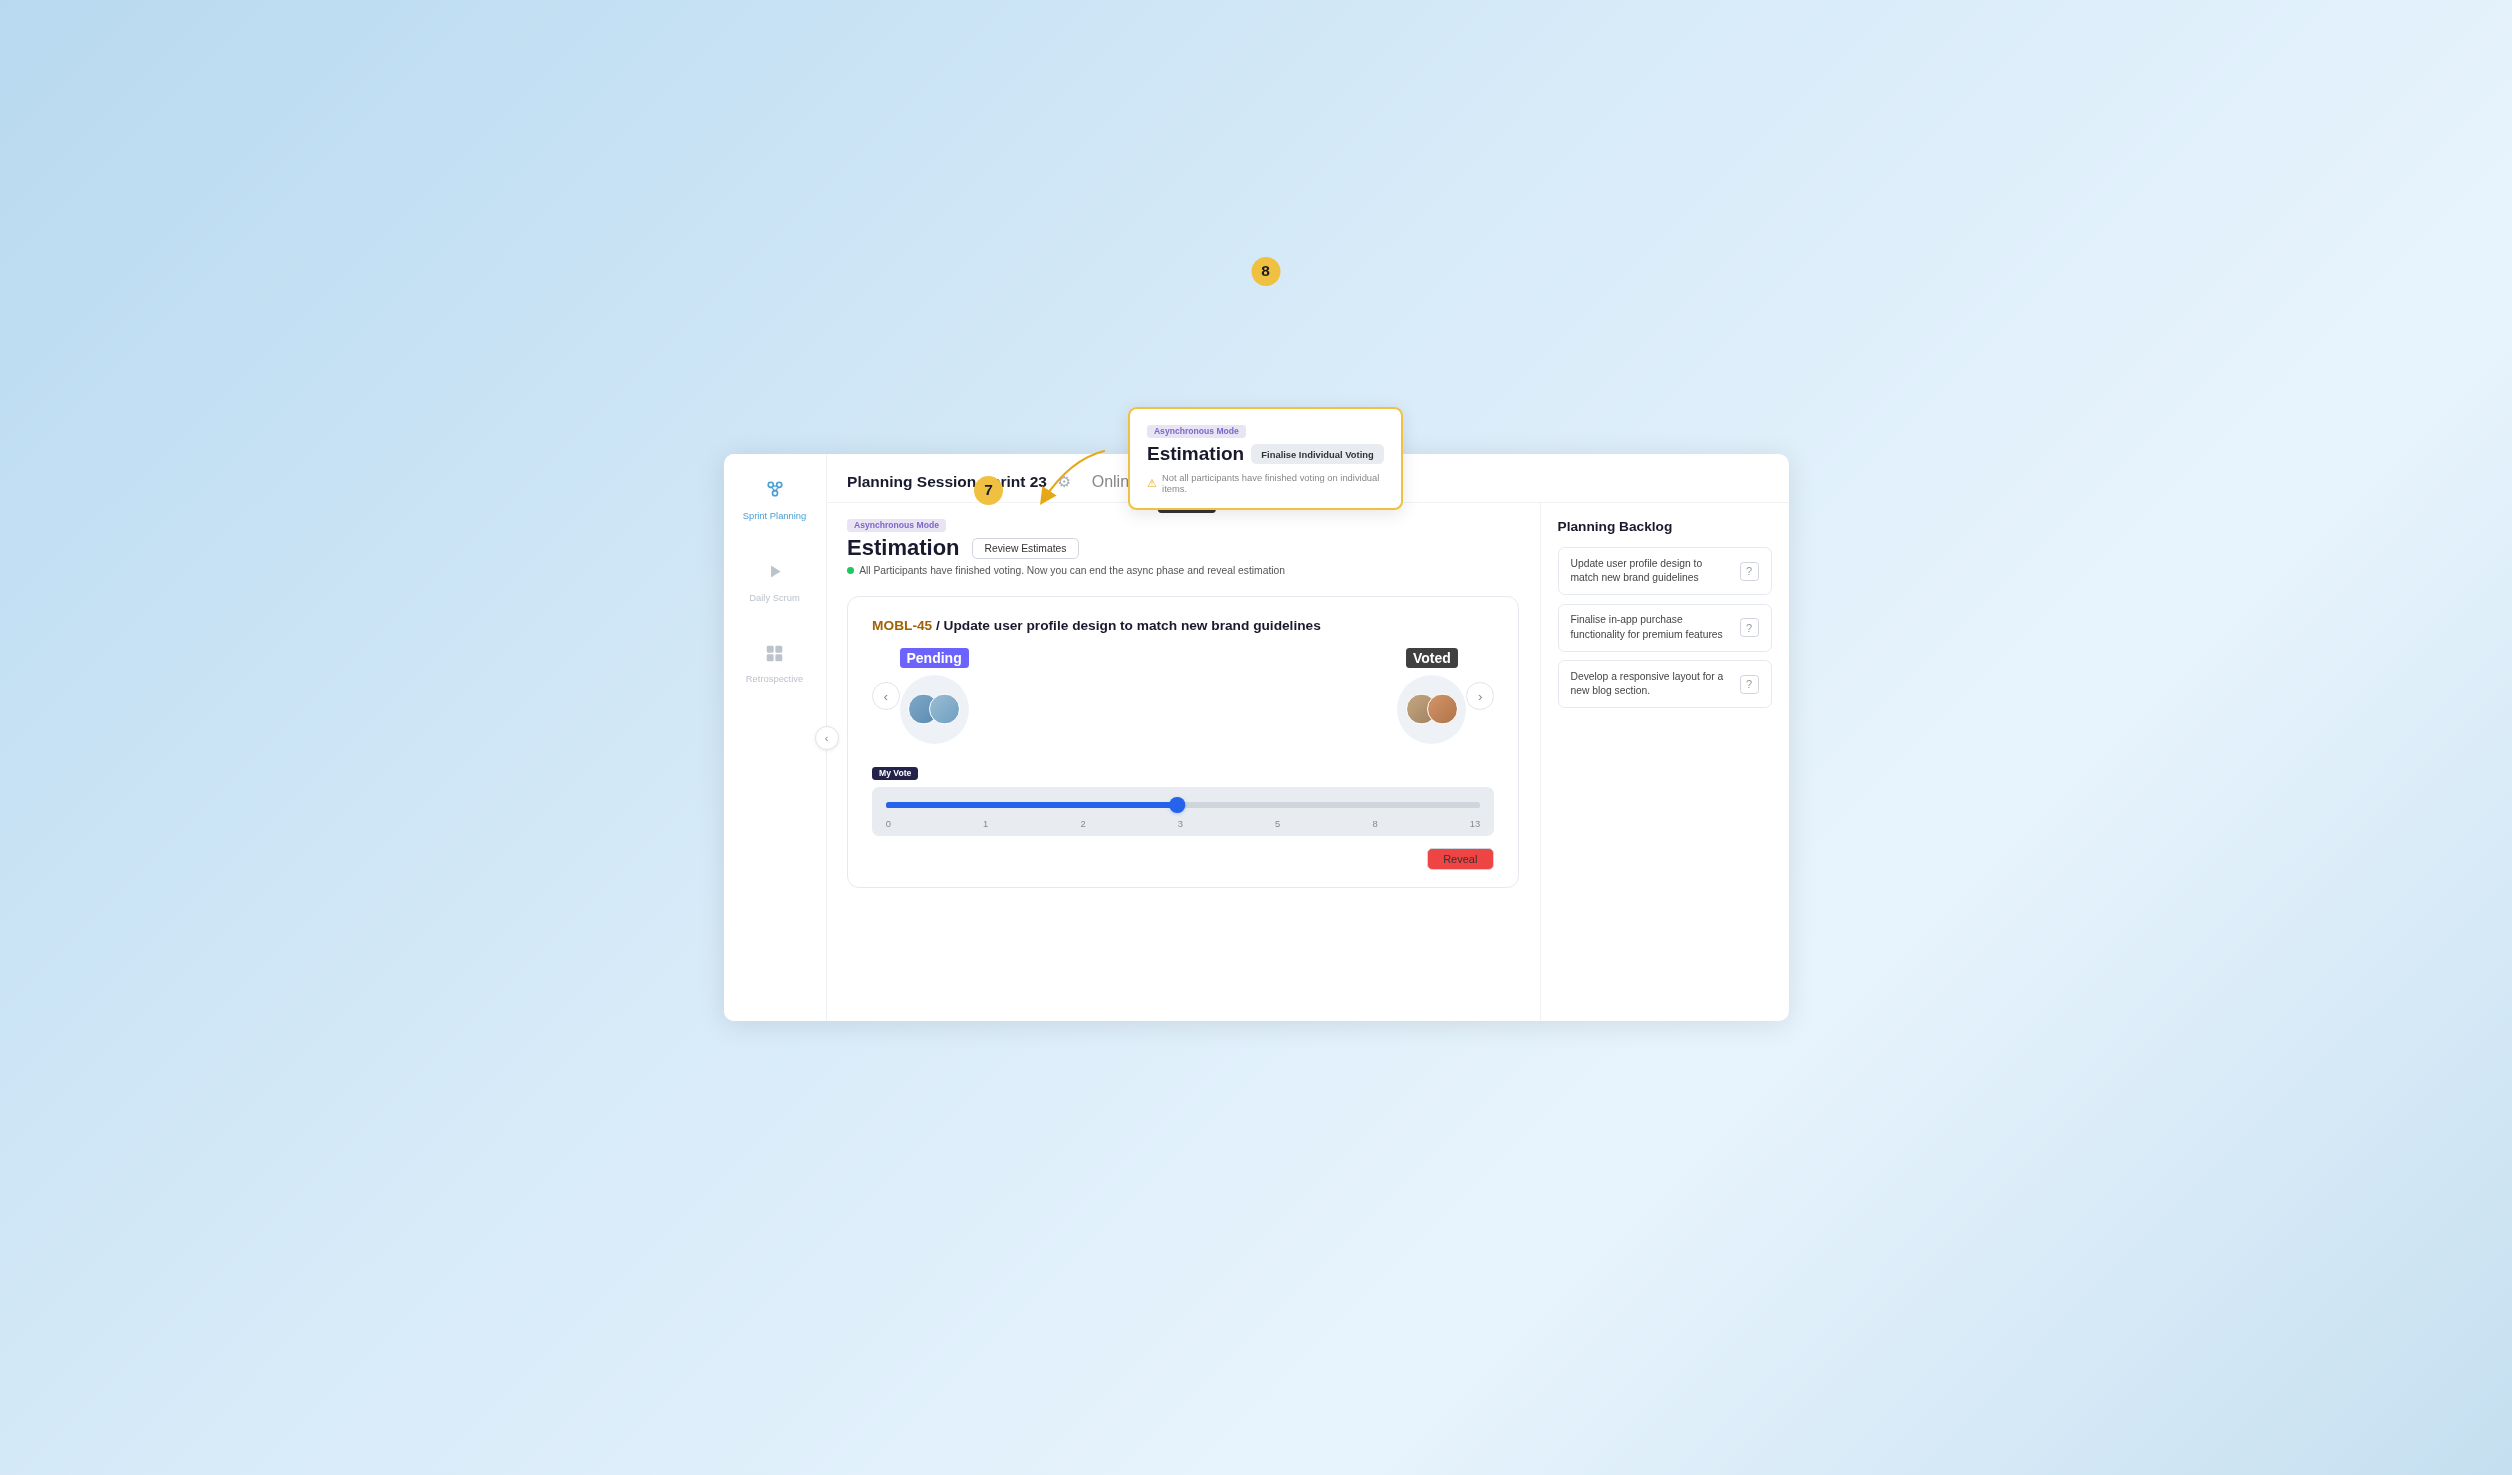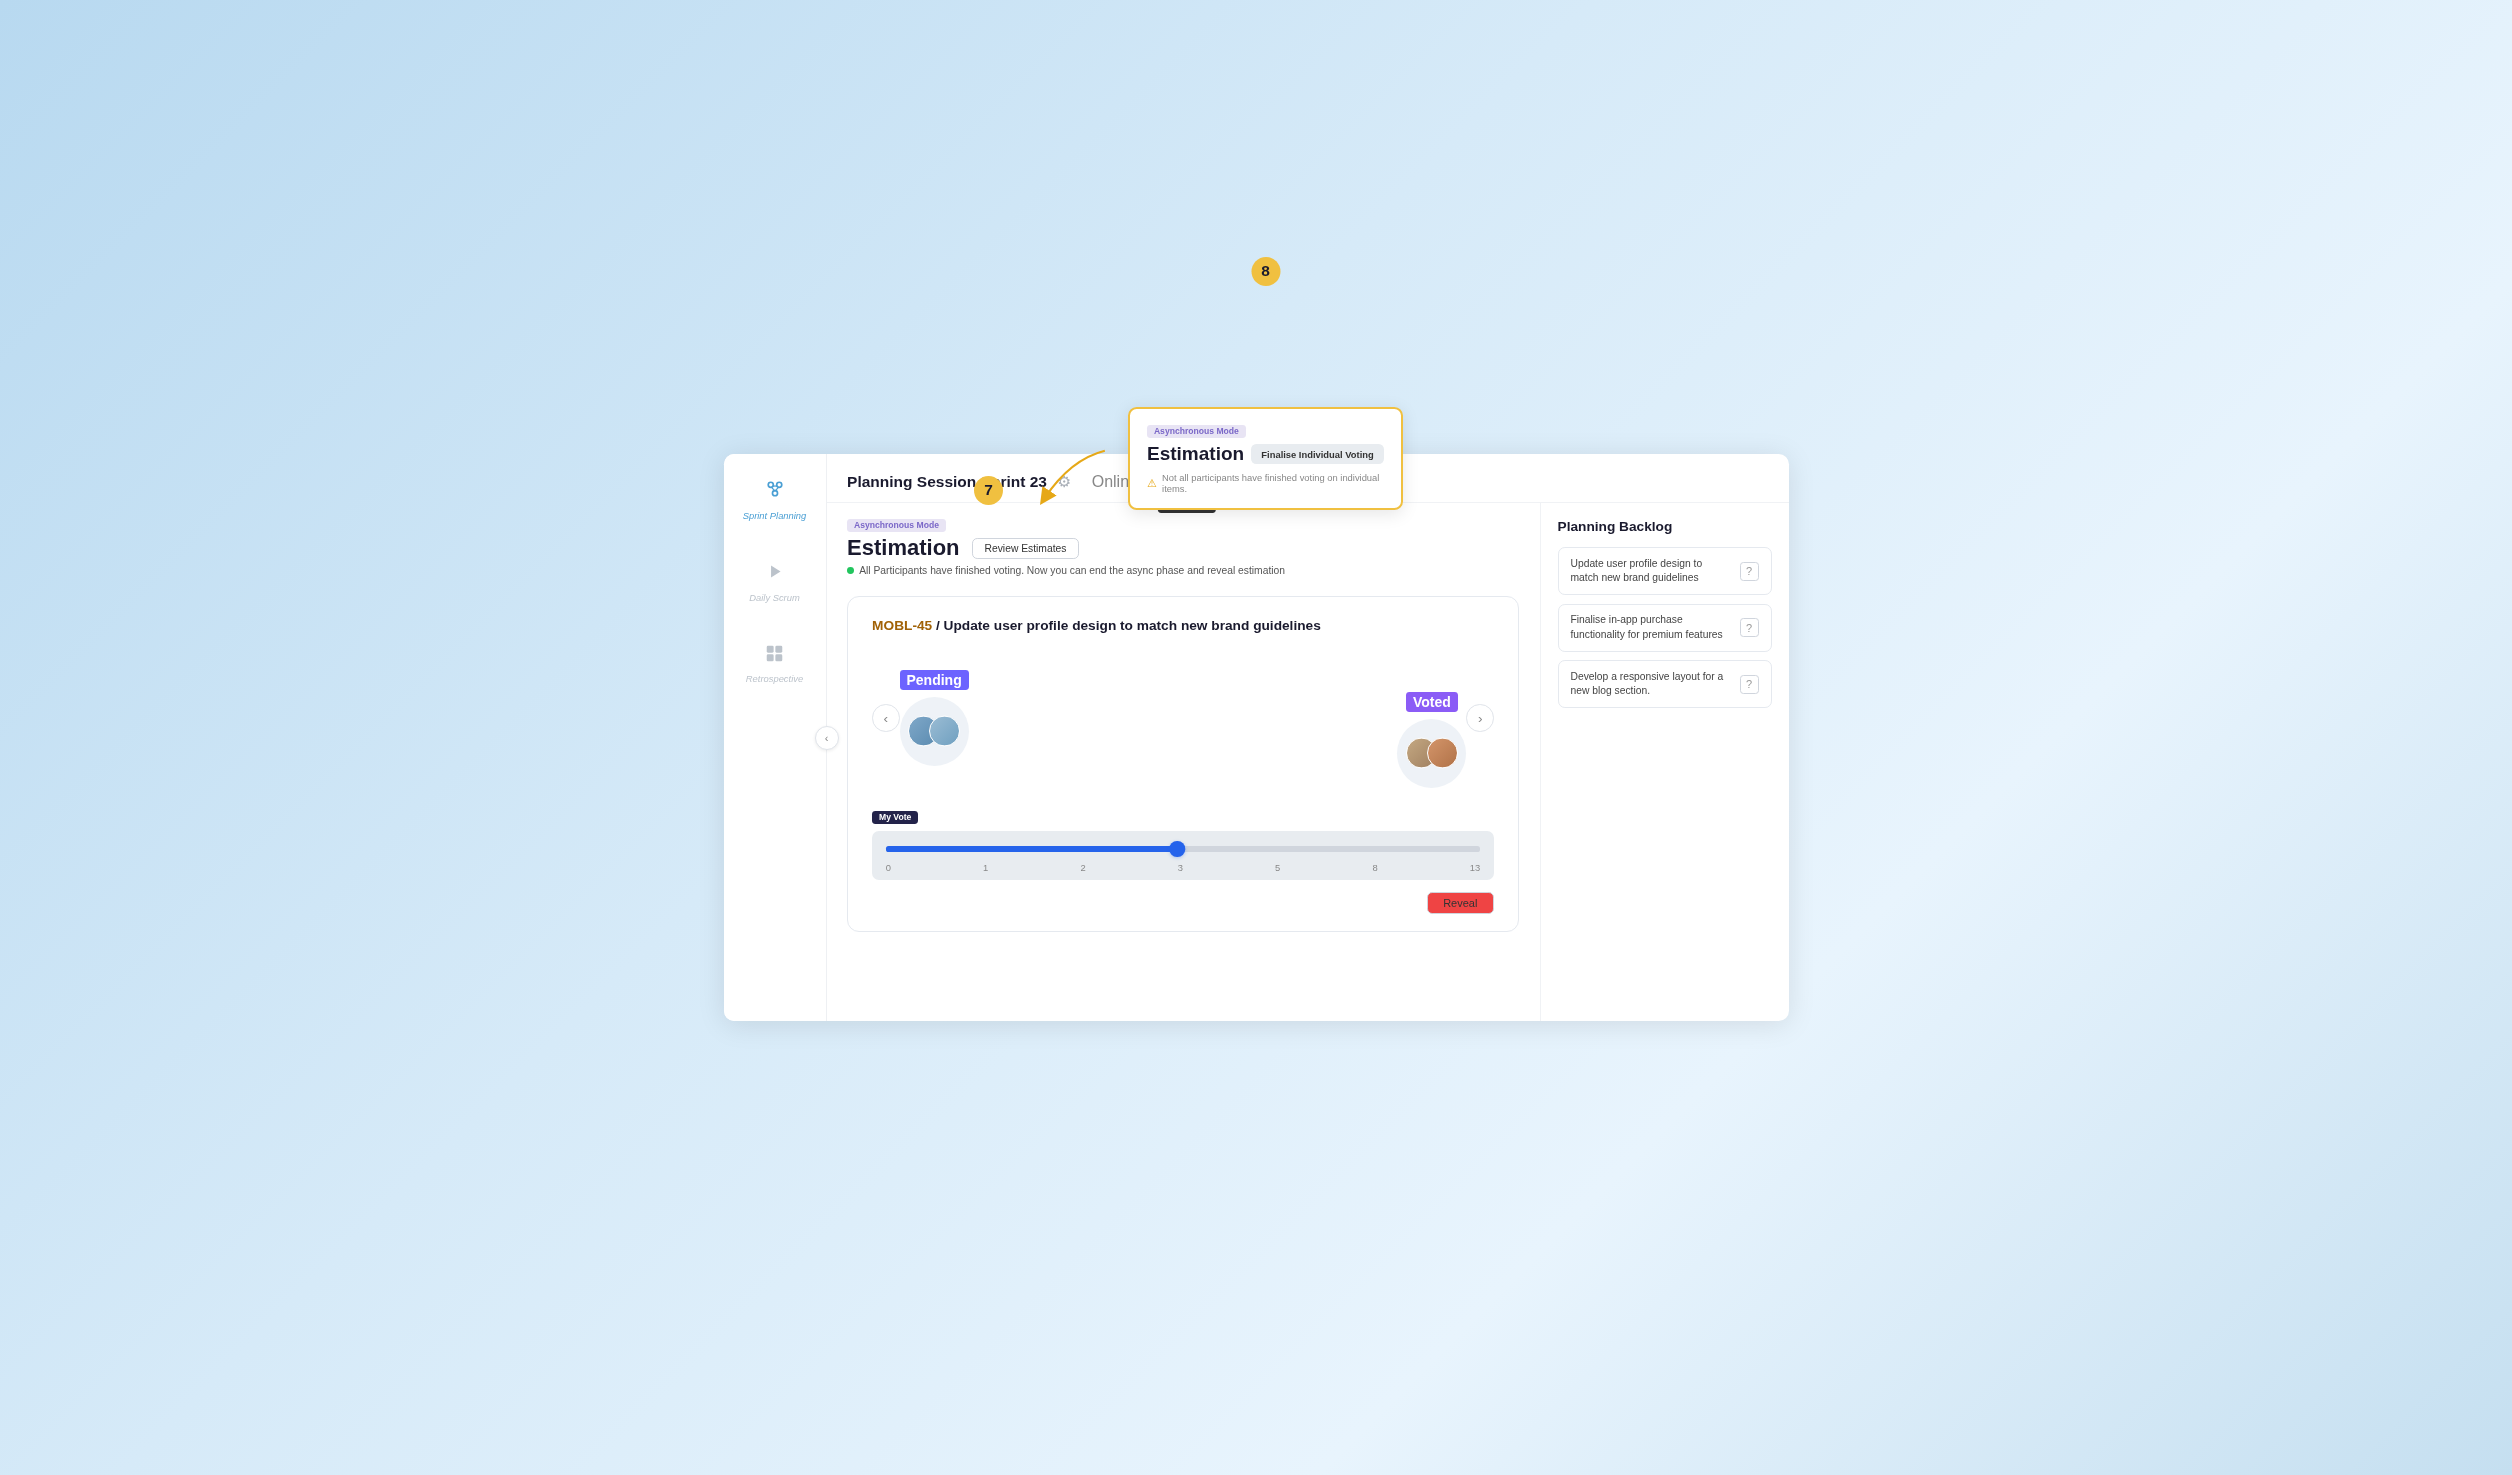--- a/index.html
+++ b/index.html
@@ -26,21 +26,20 @@
       width: 103px;
       background: white;
       border-right: 0.9px solid #eef0f3;
       display: flex;
       flex-direction: column;
       align-items: center;
       padding: 17px 0;
       gap: 27.5px;
       border-radius: 10.3px 0 0 10.3px;
       flex-shrink: 0;
-      font-style: italic;
     }
     .sidebar-item {
       display: flex;
       flex-direction: column;
       align-items: center;
       gap: 5.2px;
       cursor: pointer;
       padding: 6.9px 10.3px;
       border-radius: 6.9px;
     }
@@ -203,21 +202,21 @@
       align-items: center;
       gap: 6.9px;
     }
     .vote-badge {
       font-size: 14px;
       padding: 1.7px 6.9px;
       border-radius: 3.4px;
       font-weight: 600;
     }
     .vote-badge.pending { background: #6c63ff; color: white; }
-    .vote-badge.voted { background: #8b5cf6; color: white; margin-top: 44px; }
+    .vote-badge.voted { background: #404040; color: white; }
     .vote-avatars {
       width: 69px;
       height: 69px;
       border-radius: 50%;
       background: #eef2f7;
       display: flex;
       align-items: center;
       justify-content: center;
       position: relative;
     }

